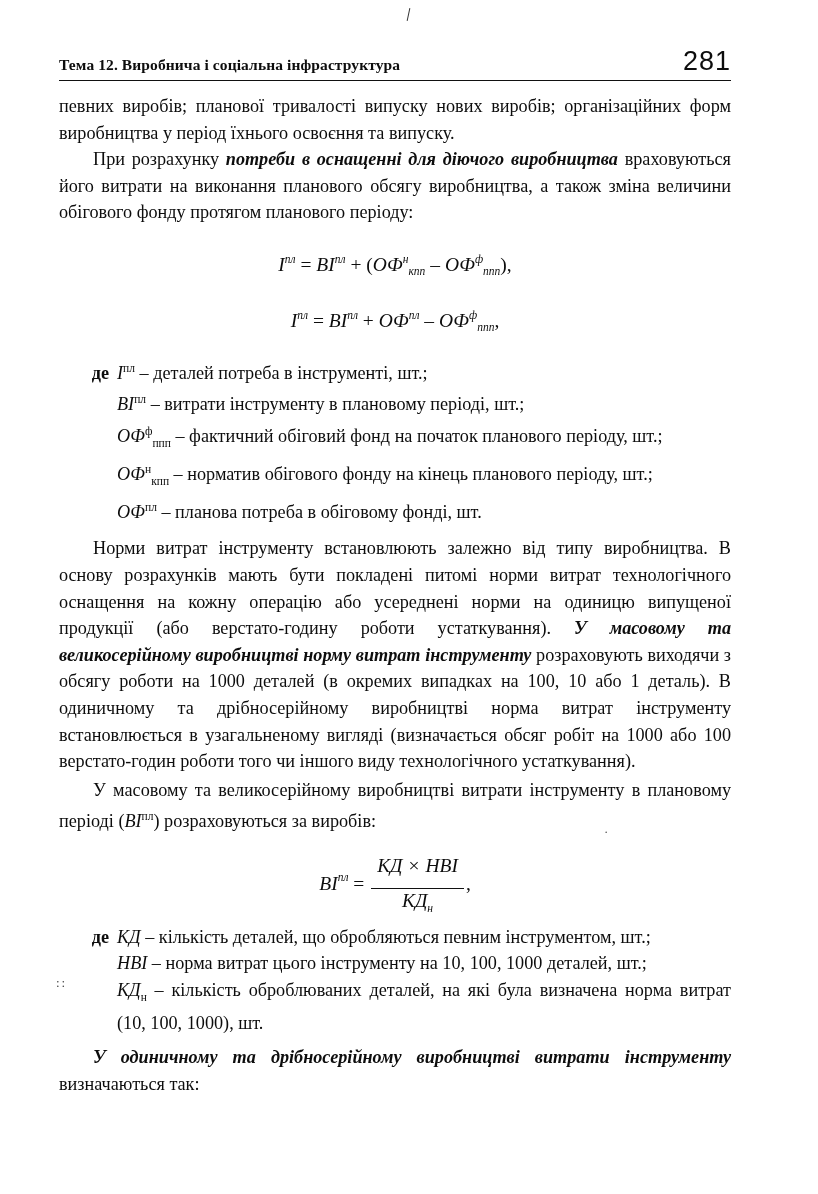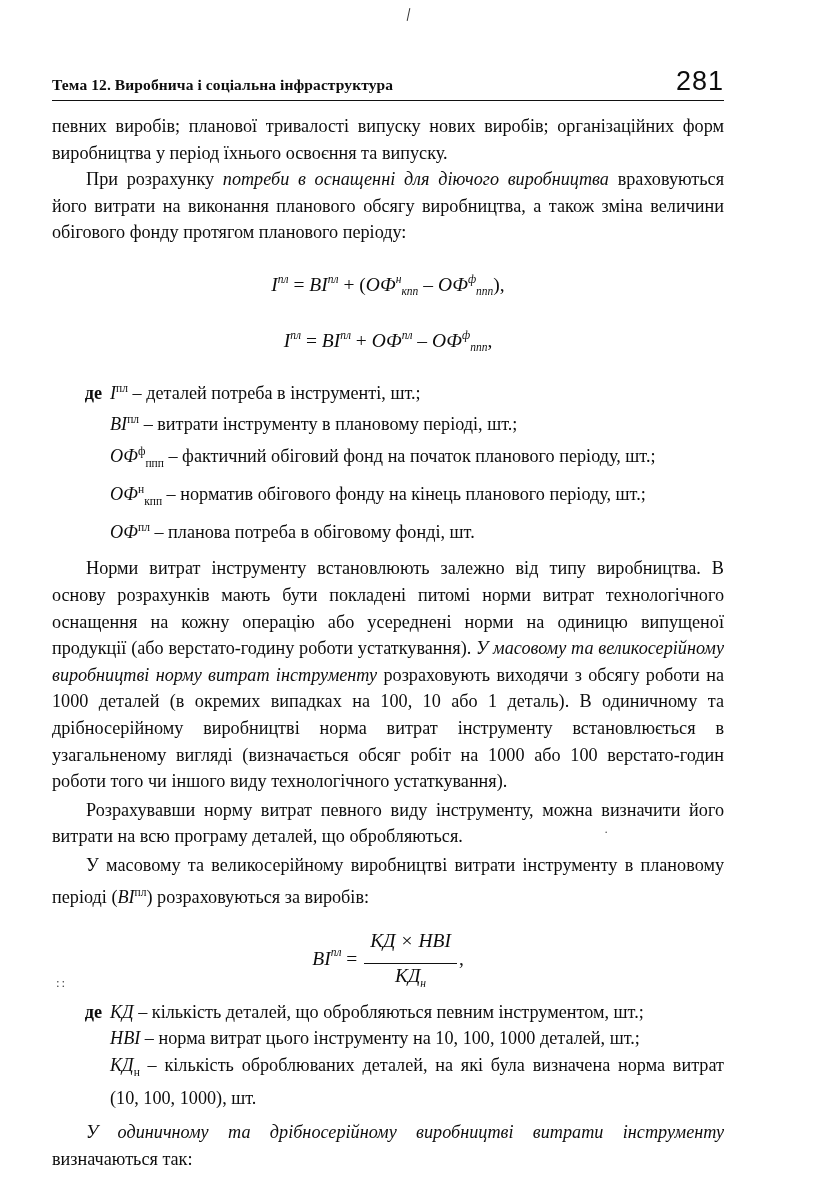--- a/index.html
+++ b/index.html
@@ -17,24 +17,23 @@
   }
   .page {
     position: absolute;
     left: 0; top: 0;
     width: 818px;
     height: 1194px;
     padding: 0;
   }
   .content {
     position: absolute;
-    left: 52px;
+    left: 59px;
     top: 46px;
     width: 672px;
-    margin-top: 20px;
   }
   
   .header {
     display: flex;
     align-items: baseline;
     justify-content: space-between;
     border-bottom: 1.6px solid #111;
     padding-bottom: 3px;
   }
   .header-title {
@@ -55,21 +54,21 @@
     text-align: justify;
     text-justify: inter-word;
     margin: 0;
   }
   .para.first {
     margin-top: 12px;
   }
   .indent {
     text-indent: 34px;
   }
-  .bi { font-style: italic; font-weight: normal; }
+  .bi { font-style: italic; font-weight: bold; }
   .it { font-style: italic; }
   
   .formula {
     text-align: center;
     font-family: "Liberation Serif", serif;
     font-style: italic;
     font-size: 19.5px;
     margin: 0;
     line-height: 30px;
     white-space: nowrap;
@@ -195,21 +194,20 @@
       </div>
 
       <div class="defrow">
         <span class="defbody"><span class="sym">ОФ</span><sup>пл</sup><span> – планова потреба в обіговому фонді, шт.</span></span>
       </div>
 
     </div>
 
     <p class="para indent" style="margin-top:10px"><span>Норми витрат інструменту встановлюють залежно від типу виробництва. В основу розрахунків мають бути покладені питомі норми витрат технологічного оснащення на кожну операцію або усереднені норми на одиницю випущеної продукції (або верстато-годину роботи устаткування). </span><span class="bi">У масовому та великосерійному виробництві норму витрат інструменту</span><span> розраховують виходячи з обсягу роботи на 1000 деталей (в окремих випадках на 100, 10 або 1 деталь). В одиничному та дрібносерійному виробництві норма витрат інструменту встановлюється в узагальненому вигляді (визначається обсяг робіт на 1000 або 100 верстато-годин роботи того чи іншого виду технологічного устаткування).</span></p>
 
-    <p class="para indent" style="margin-top:2px"><span>Розрахувавши норму витрат певного виду інструменту, можна визначити його витрати на всю програму деталей, що обробляються.</span></p>
 
     <p class="para indent" style="margin-top:2px"><span>У масовому та великосерійному виробництві витрати інструменту в плановому періоді (</span><span class="it">ВІ</span><sup>пл</sup><span>) розраховуються за виробів:</span></p>
 
     <div class="frac-wrap">
       <span class="mid">ВІ</span><sup>пл</sup><span class="nonit mid"> = </span><span class="frac"><span class="num">КД × НВІ</span><span class="den"><span>КД</span><sub>н</sub></span></span><span class="nonit mid">,</span>
     </div>
 
     <div class="deflist" style="margin-top:10px">
 
       <div class="defrow">

